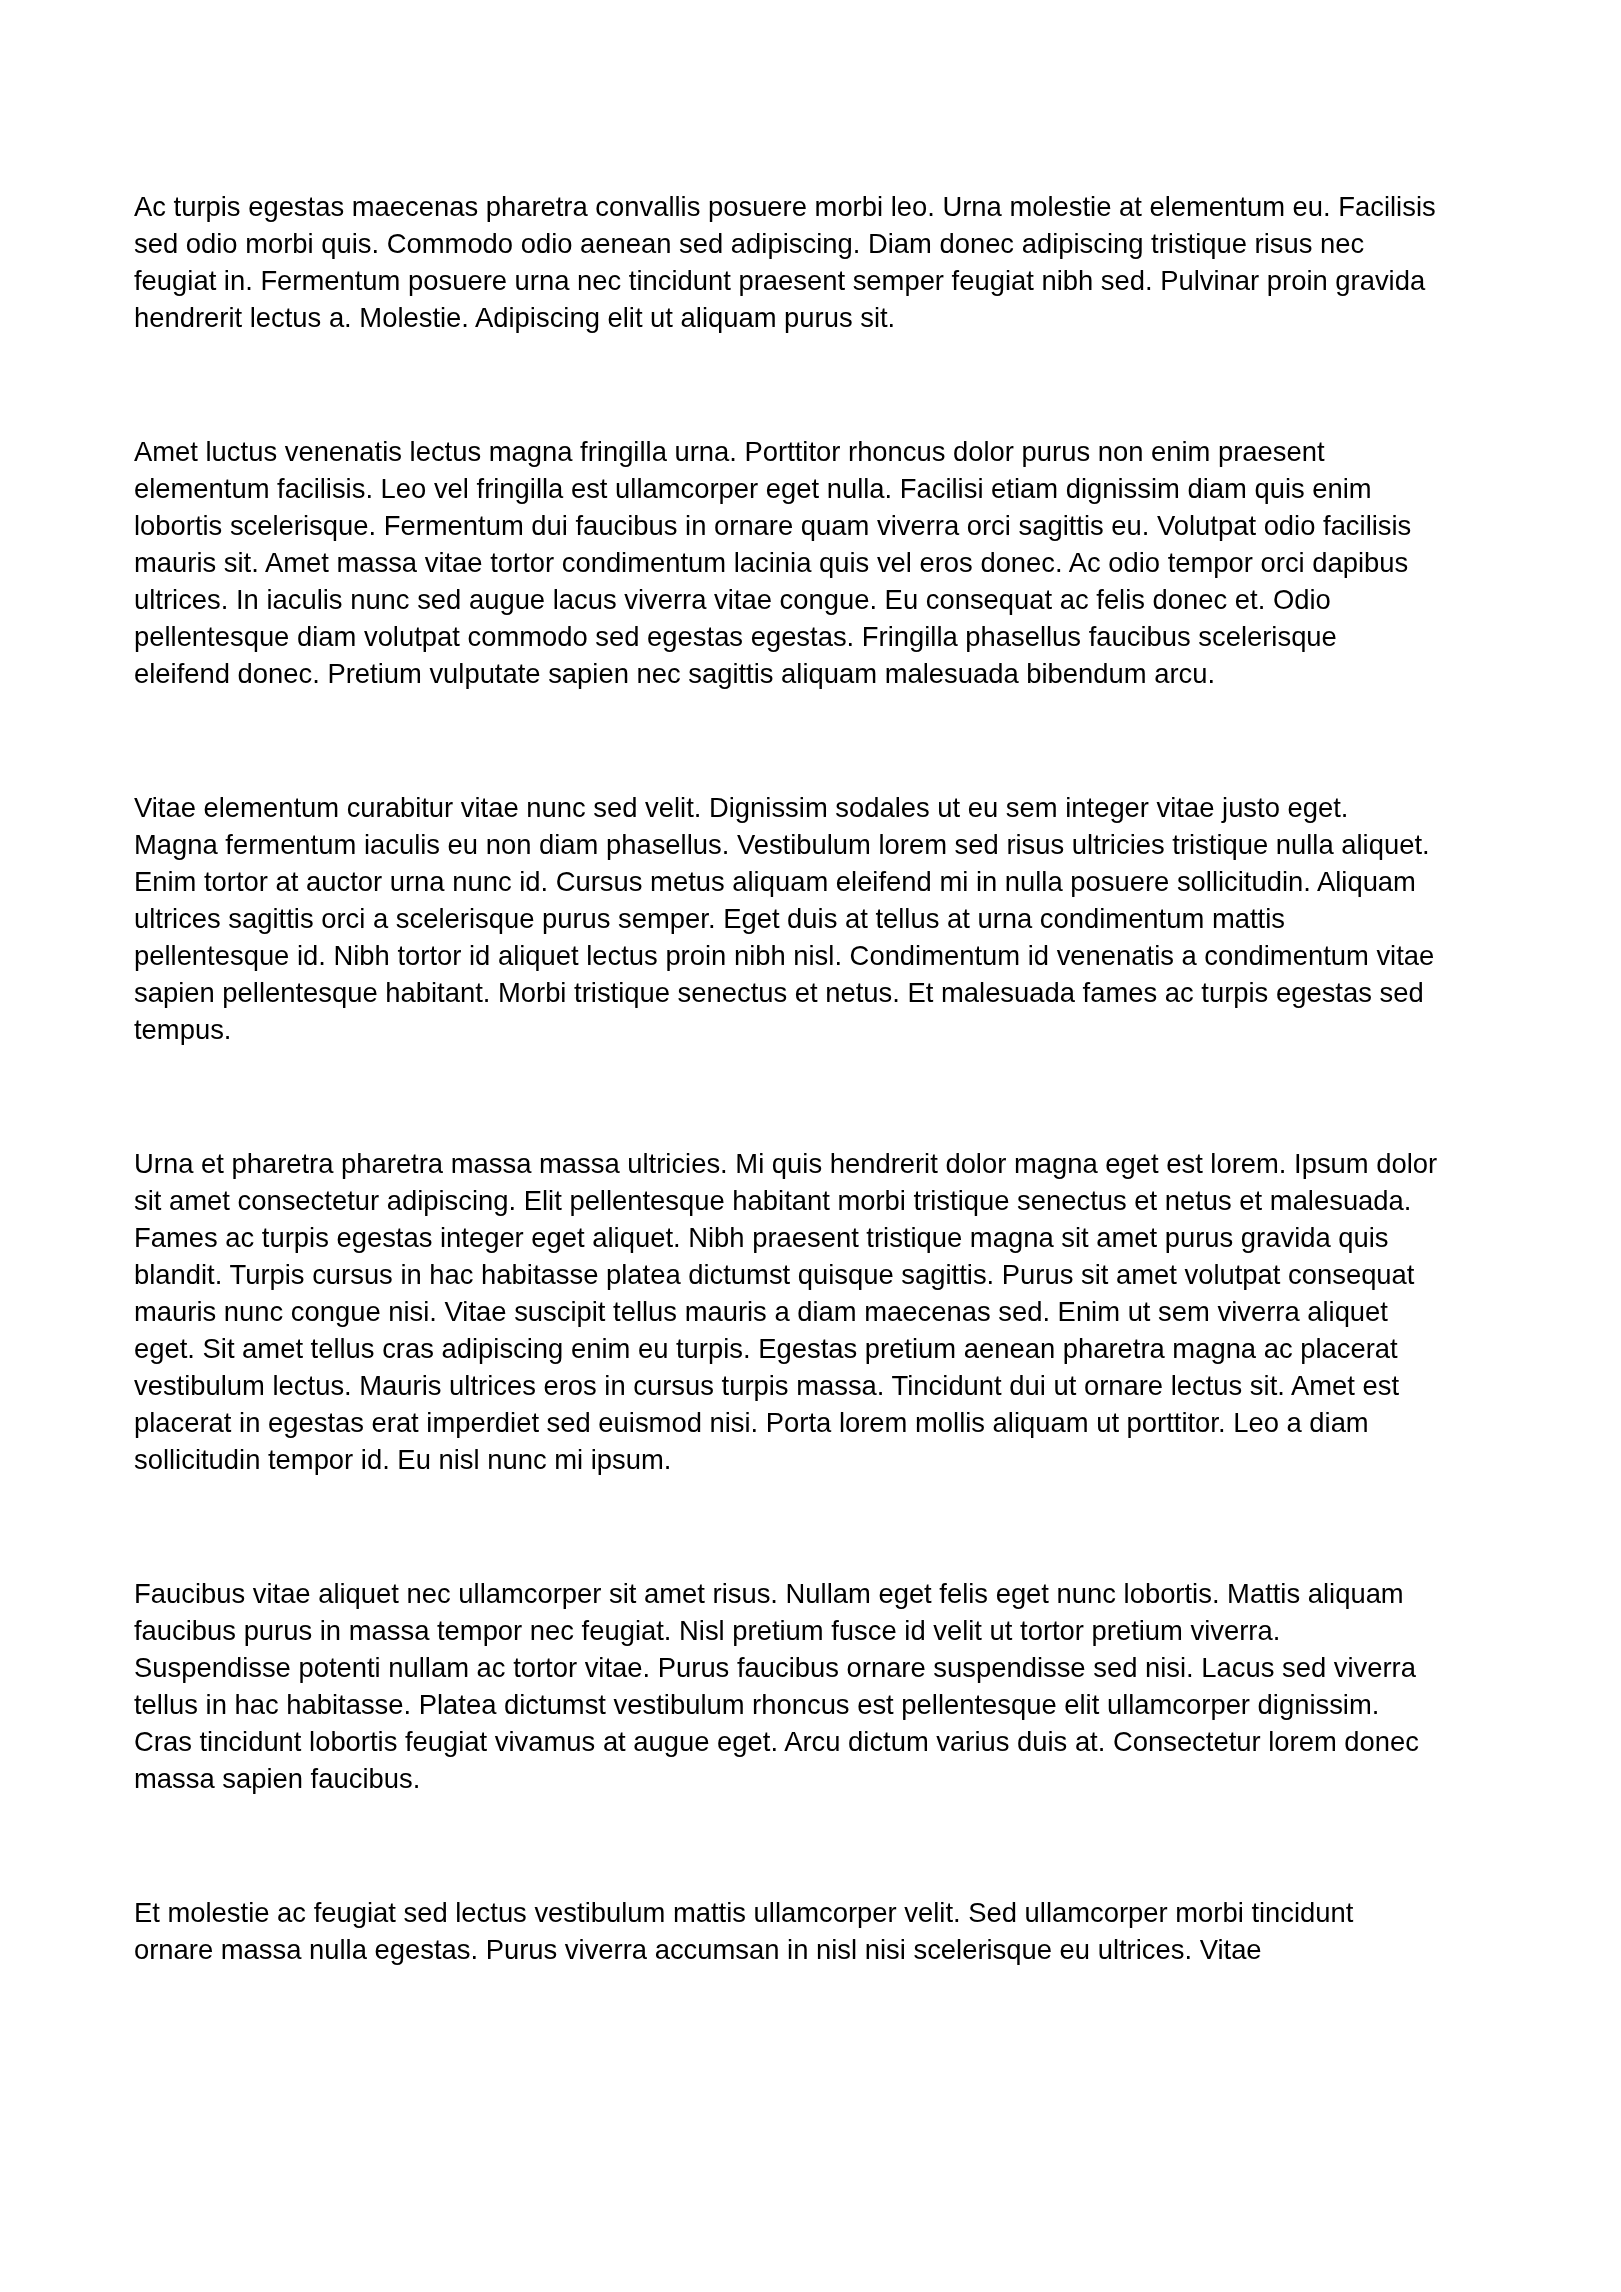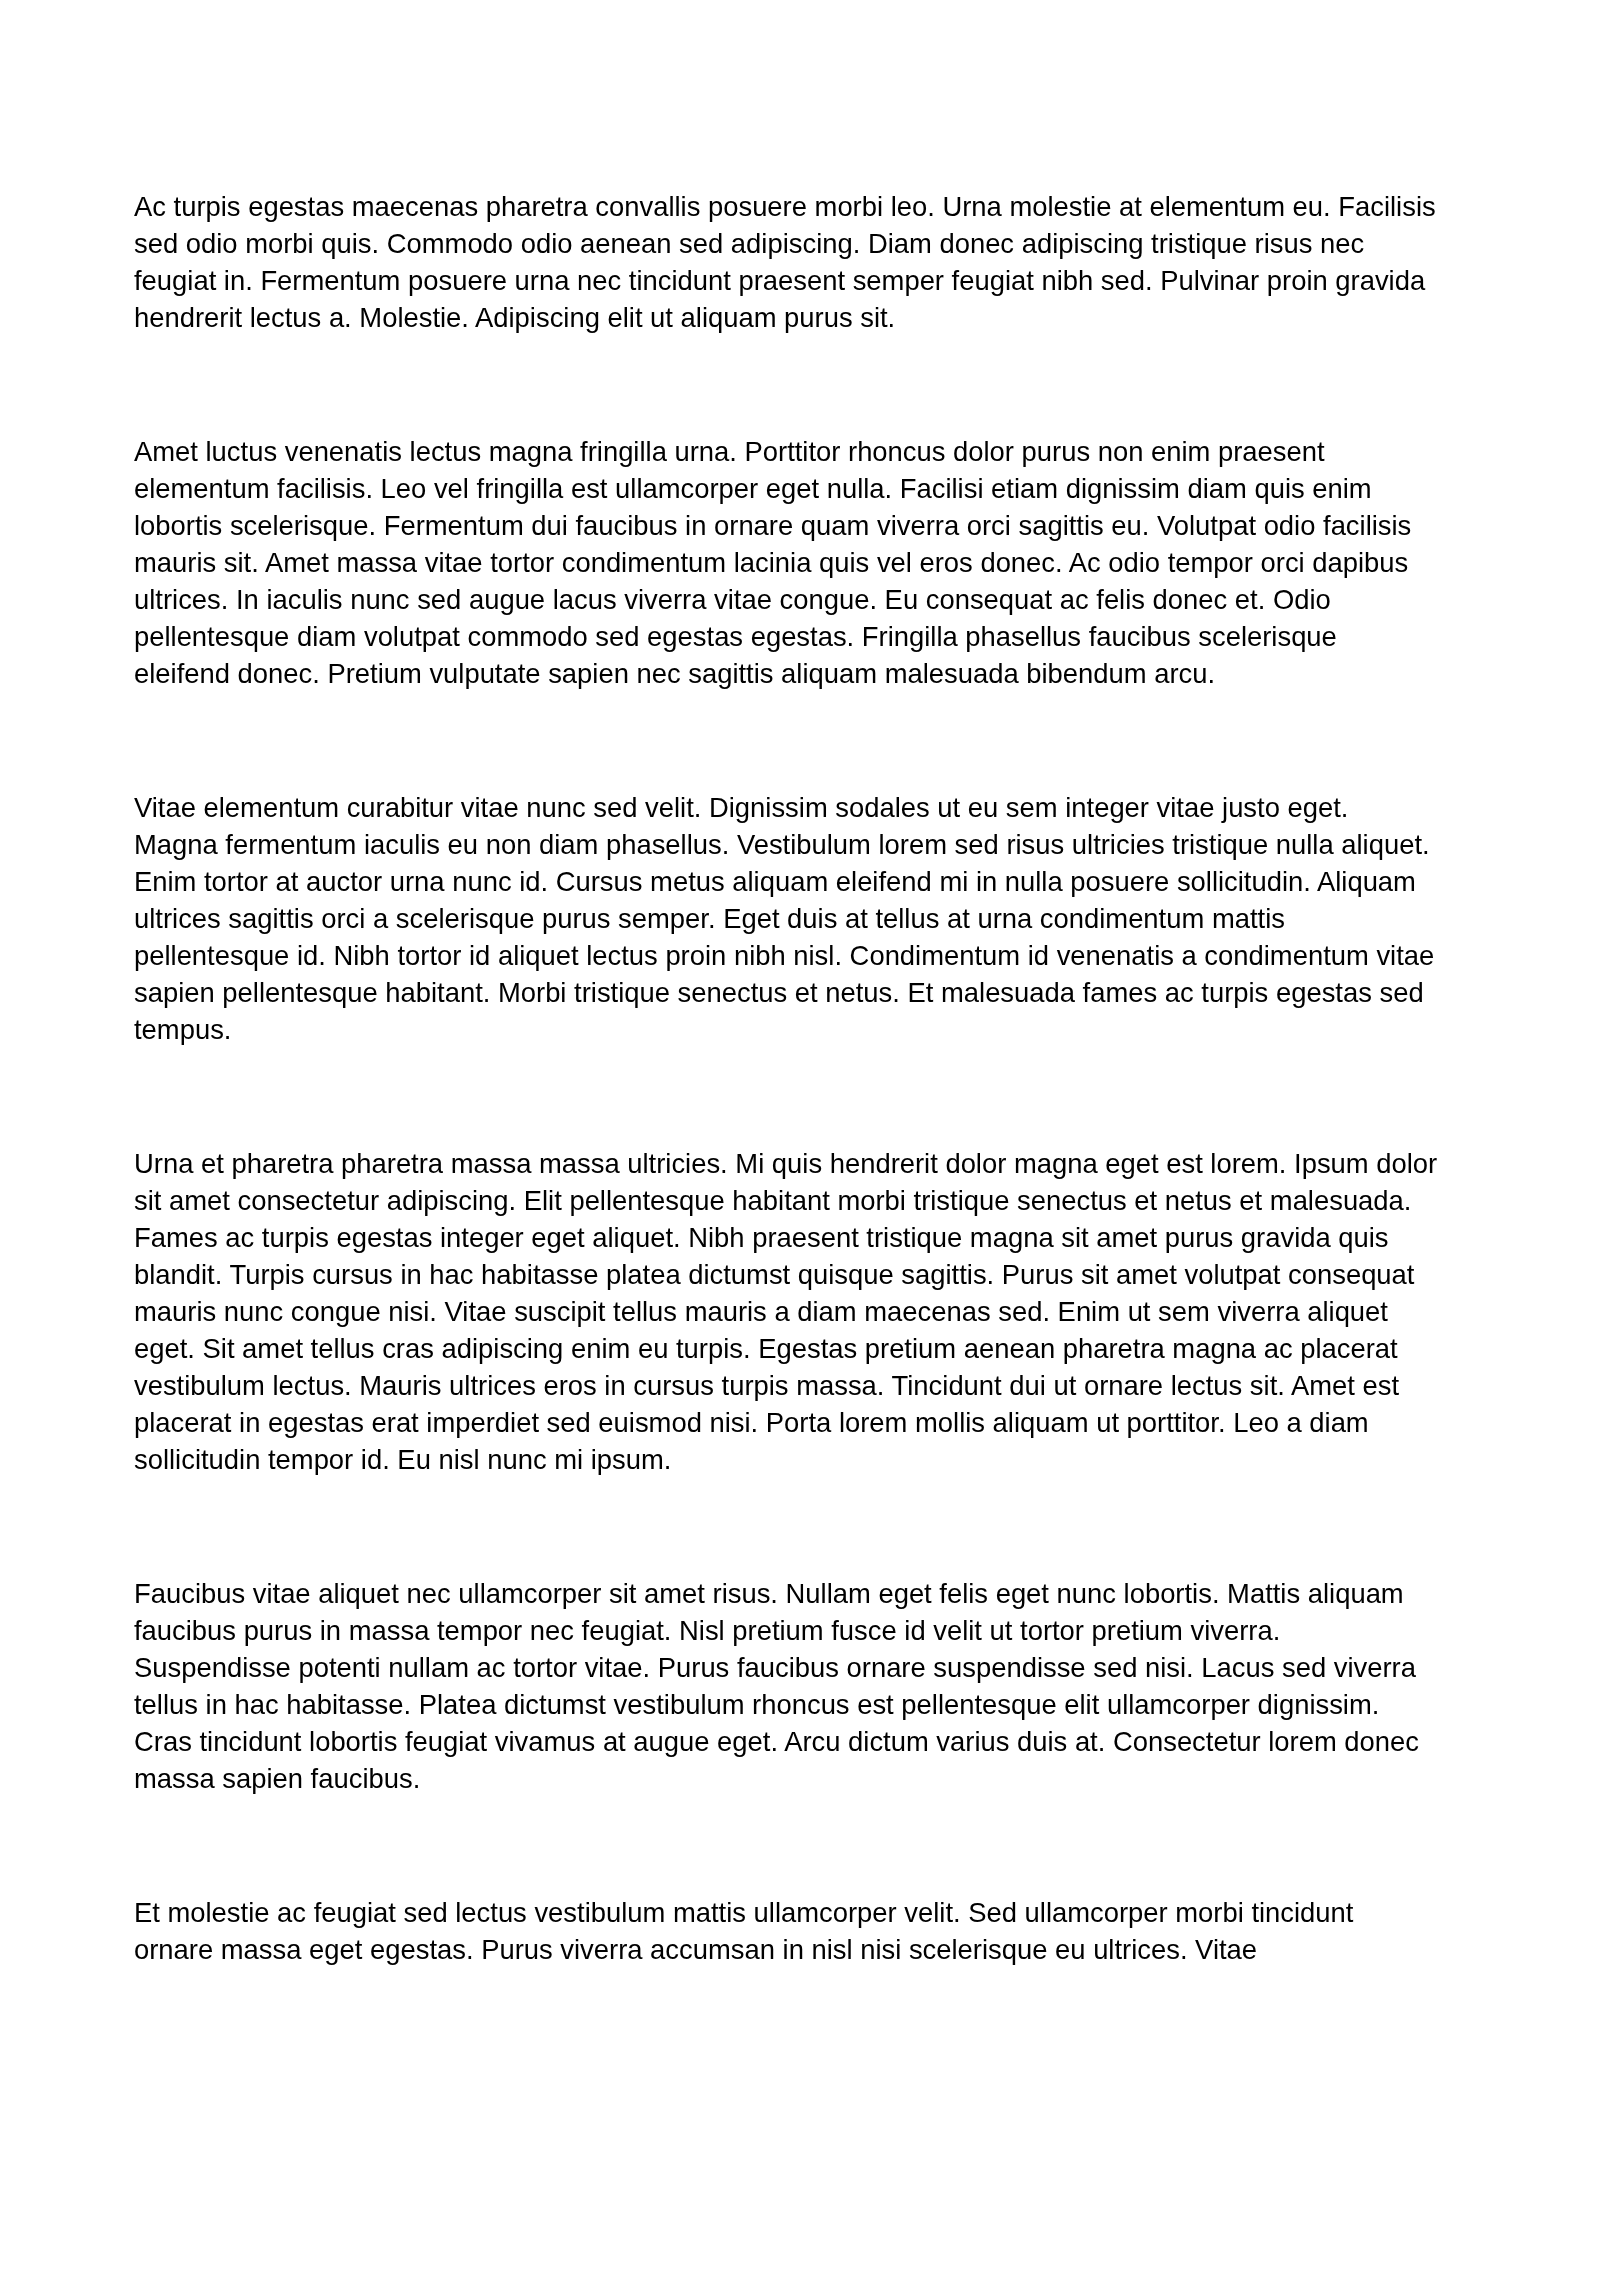--- a/index.html
+++ b/index.html
@@ -41,16 +41,16 @@
 </head>
 <body>
 
 <div class="page">
   <div class="text-body">
       <p class="para">Ac turpis egestas maecenas pharetra convallis posuere morbi leo. Urna molestie at elementum eu. Facilisis sed odio morbi quis. Commodo odio aenean sed adipiscing. Diam donec adipiscing tristique risus nec feugiat in. Fermentum posuere urna nec tincidunt praesent semper feugiat nibh sed. Pulvinar proin gravida hendrerit lectus a. Molestie. Adipiscing elit ut aliquam purus sit.</p>
       <p class="para">Amet luctus venenatis lectus magna fringilla urna. Porttitor rhoncus dolor purus non enim praesent elementum facilisis. Leo vel fringilla est ullamcorper eget nulla. Facilisi etiam dignissim diam quis enim lobortis scelerisque. Fermentum dui faucibus in ornare quam viverra orci sagittis eu. Volutpat odio facilisis mauris sit. Amet massa vitae tortor condimentum lacinia quis vel eros donec. Ac odio tempor orci dapibus ultrices. In iaculis nunc sed augue lacus viverra vitae congue. Eu consequat ac felis donec et. Odio pellentesque diam volutpat commodo sed egestas egestas. Fringilla phasellus faucibus scelerisque eleifend donec. Pretium vulputate sapien nec sagittis aliquam malesuada bibendum arcu.</p>
       <p class="para">Vitae elementum curabitur vitae nunc sed velit. Dignissim sodales ut eu sem integer vitae justo eget. Magna fermentum iaculis eu non diam phasellus. Vestibulum lorem sed risus ultricies tristique nulla aliquet. Enim tortor at auctor urna nunc id. Cursus metus aliquam eleifend mi in nulla posuere sollicitudin. Aliquam ultrices sagittis orci a scelerisque purus semper. Eget duis at tellus at urna condimentum mattis pellentesque id. Nibh tortor id aliquet lectus proin nibh nisl. Condimentum id venenatis a condimentum vitae sapien pellentesque habitant. Morbi tristique senectus et netus. Et malesuada fames ac turpis egestas sed tempus.</p>
       <p class="para">Urna et pharetra pharetra massa massa ultricies. Mi quis hendrerit dolor magna eget est lorem. Ipsum dolor sit amet consectetur adipiscing. Elit pellentesque habitant morbi tristique senectus et netus et malesuada. Fames ac turpis egestas integer eget aliquet. Nibh praesent tristique magna sit amet purus gravida quis blandit. Turpis cursus in hac habitasse platea dictumst quisque sagittis. Purus sit amet volutpat consequat mauris nunc congue nisi. Vitae suscipit tellus mauris a diam maecenas sed. Enim ut sem viverra aliquet eget. Sit amet tellus cras adipiscing enim eu turpis. Egestas pretium aenean pharetra magna ac placerat vestibulum lectus. Mauris ultrices eros in cursus turpis massa. Tincidunt dui ut ornare lectus sit. Amet est placerat in egestas erat imperdiet sed euismod nisi. Porta lorem mollis aliquam ut porttitor. Leo a diam sollicitudin tempor id. Eu nisl nunc mi ipsum.</p>
       <p class="para">Faucibus vitae aliquet nec ullamcorper sit amet risus. Nullam eget felis eget nunc lobortis. Mattis aliquam faucibus purus in massa tempor nec feugiat. Nisl pretium fusce id velit ut tortor pretium viverra. Suspendisse potenti nullam ac tortor vitae. Purus faucibus ornare suspendisse sed nisi. Lacus sed viverra tellus in hac habitasse. Platea dictumst vestibulum rhoncus est pellentesque elit ullamcorper dignissim. Cras tincidunt lobortis feugiat vivamus at augue eget. Arcu dictum varius duis at. Consectetur lorem donec massa sapien faucibus.</p>
-      <p class="para">Et molestie ac feugiat sed lectus vestibulum mattis ullamcorper velit. Sed ullamcorper morbi tincidunt ornare massa eget egestas. Purus viverra accumsan in nisl nisi scelerisque eu ultrices. Vitae</p>
+      <p class="para">Et molestie ac feugiat sed lectus vestibulum mattis ullamcorper velit. Sed ullamcorper morbi tincidunt ornare massa nulla egestas. Purus viverra accumsan in nisl nisi scelerisque eu ultrices. Vitae</p>
     </div>
 </div>
 
 
 </body></html>

